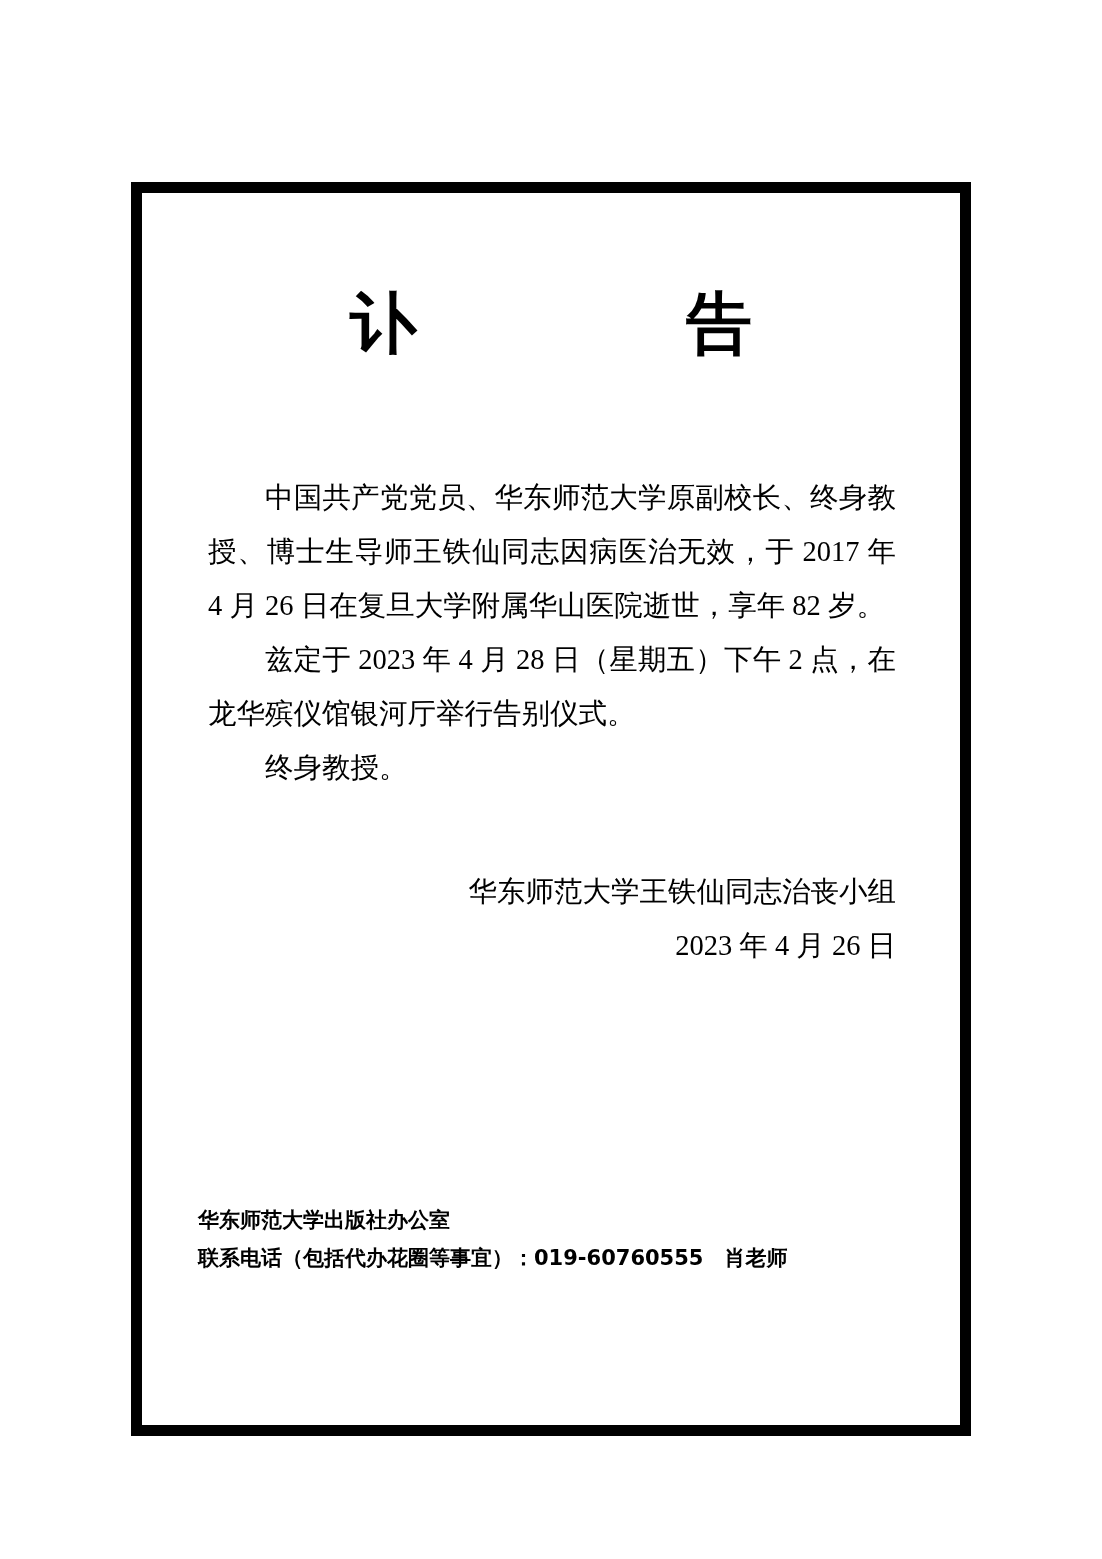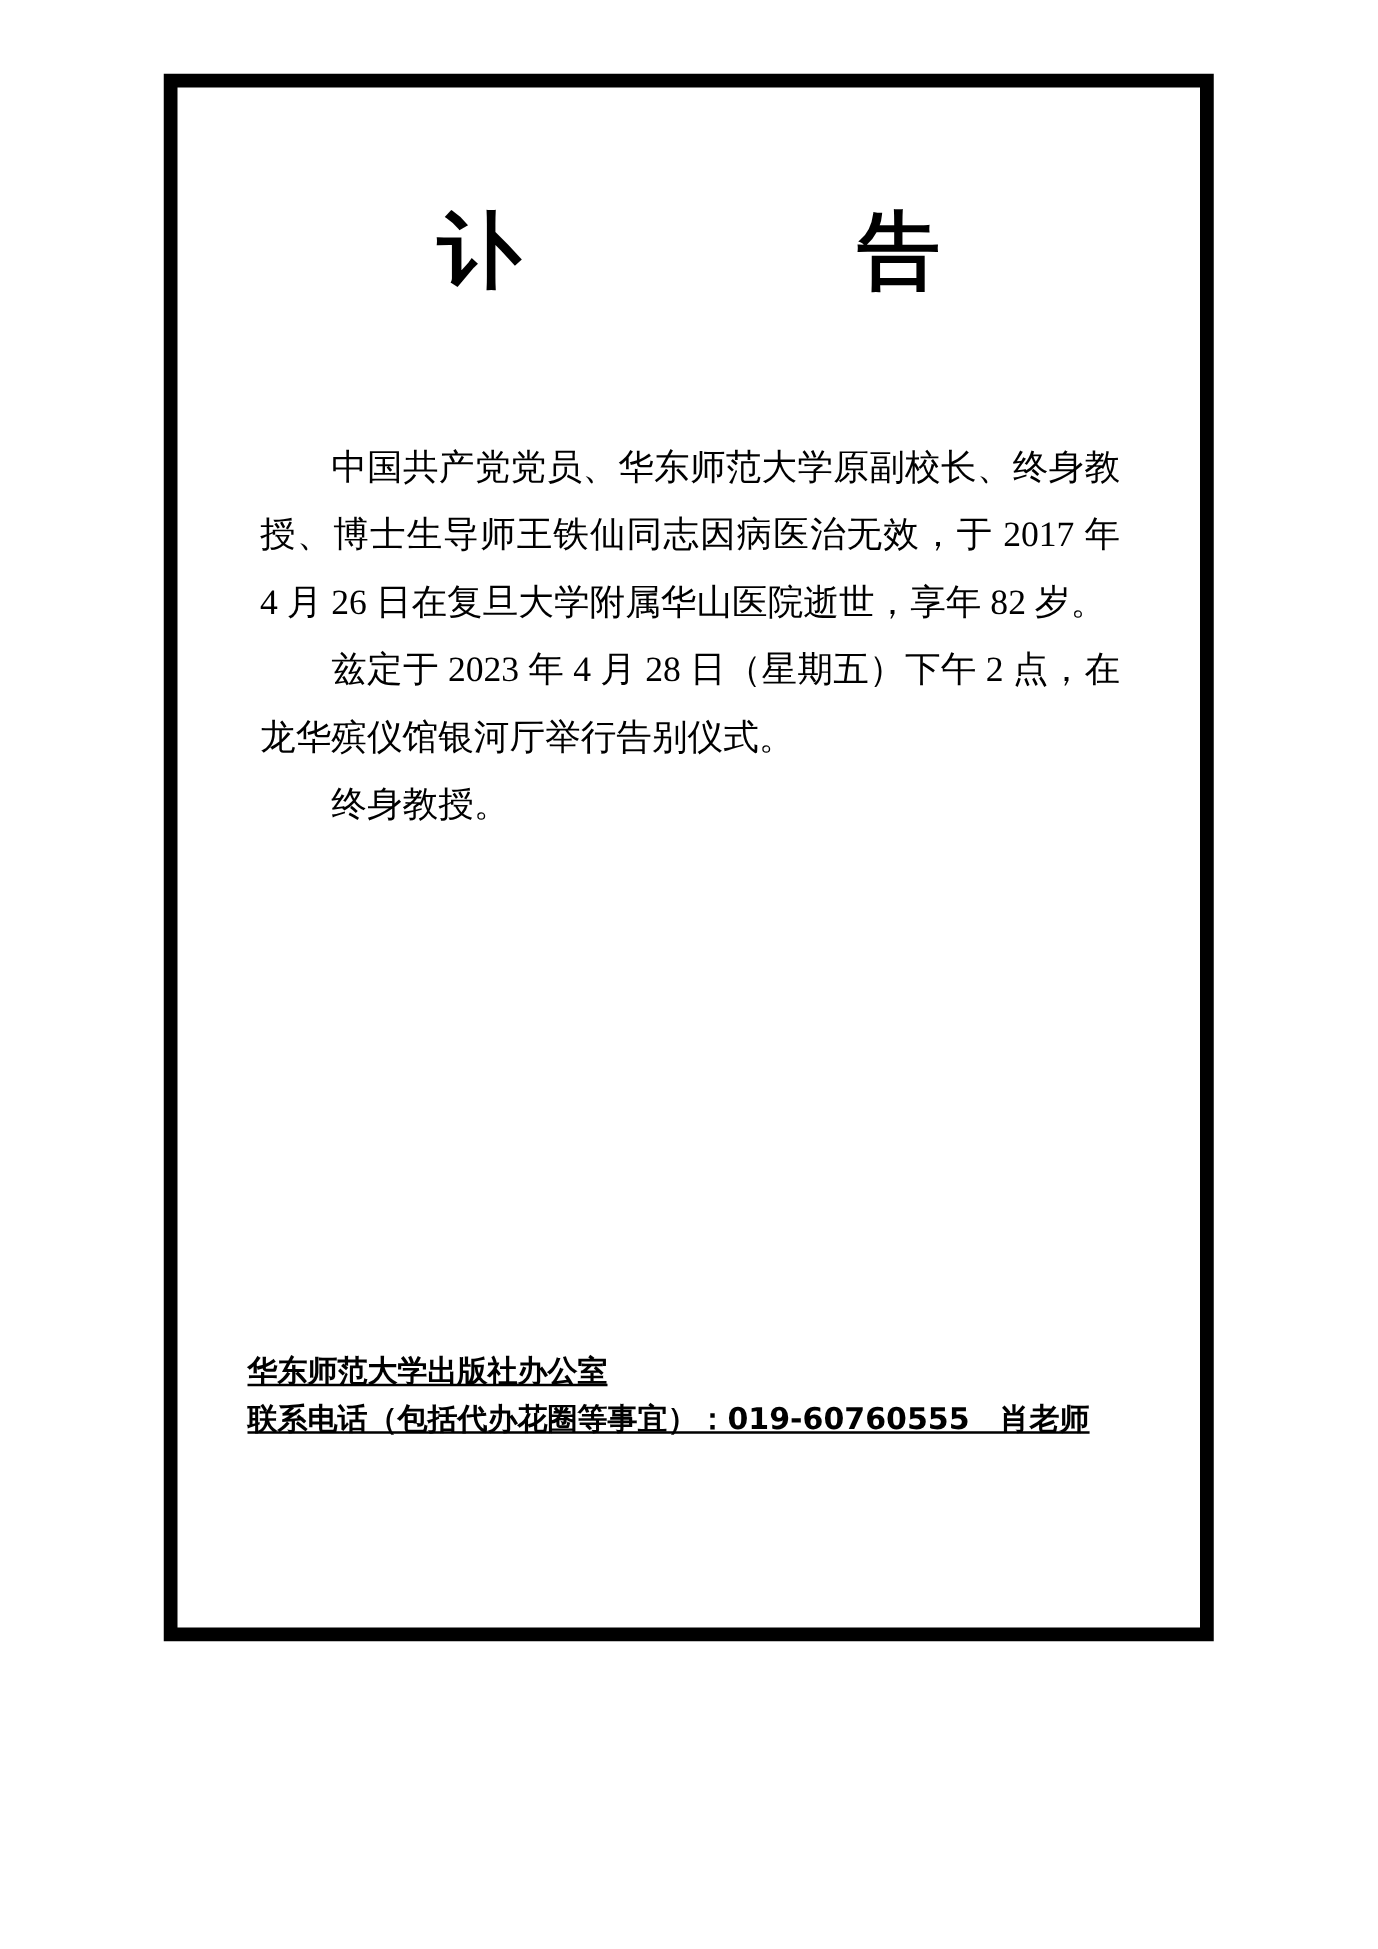--- a/index.html
+++ b/index.html
@@ -13,21 +13,21 @@
     font-family: "Liberation Serif", "DejaVu Serif", serif;
     color: #000000;
     position: relative;
   }
   .page {
     width: 1102px;
     height: 1559px;
     box-sizing: border-box;
     display: flex;
     justify-content: center;
-    align-items: flex-start;
+    align-items: center;
     padding-top: 59px;
   }
   .notice-frame {
     width: 840px;
     height: 1254px;
     box-sizing: border-box;
     border: 11px solid #000000;
     background: #ffffff;
     position: relative;
   }
@@ -73,44 +73,47 @@
     white-space: nowrap;
   }
   .sign-date {
     white-space: nowrap;
   }
   .footer-block {
     position: absolute;
     left: 56px;
     bottom: 148px;
     font-family: "DejaVu Sans", "Liberation Sans", sans-serif;
-    font-size: 24px;
+    font-size: 21px;
     line-height: 38px;
     font-weight: 600;
-    text-decoration: underline;
   }
   .footer-line {
     white-space: nowrap;
   }
 </style>
 </head>
 <body>
 
 <div class="page">
   <div class="notice-frame">
     <div class="inner">
 
       <div class="title">讣　　告</div>
 
       <div class="body-block">
         <p class="para">中国共产党党员、华东师范大学原副校长、终身教授、博士生导师王铁仙同志因病医治无效，于 2017 年 4 月 26 日在复旦大学附属华山医院逝世，享年 82 岁。</p>
         <p class="para">兹定于 2023 年 4 月 28 日（星期五）下午 2 点，在龙华殡仪馆银河厅举行告别仪式。</p>
         <p class="para">终身教授。</p>
       </div>
 
+      <div class="sign-block">
+        <div class="sign-org">华东师范大学王铁仙同志治丧小组</div>
+        <div class="sign-date">2023 年 4 月 26 日</div>
+      </div>
 
       <div class="footer-block">
         <div class="footer-line">华东师范大学出版社办公室</div>
         <div class="footer-line">联系电话（包括代办花圈等事宜）：019-60760555　肖老师</div>
       </div>
 
     </div>
   </div>
 </div>
 

